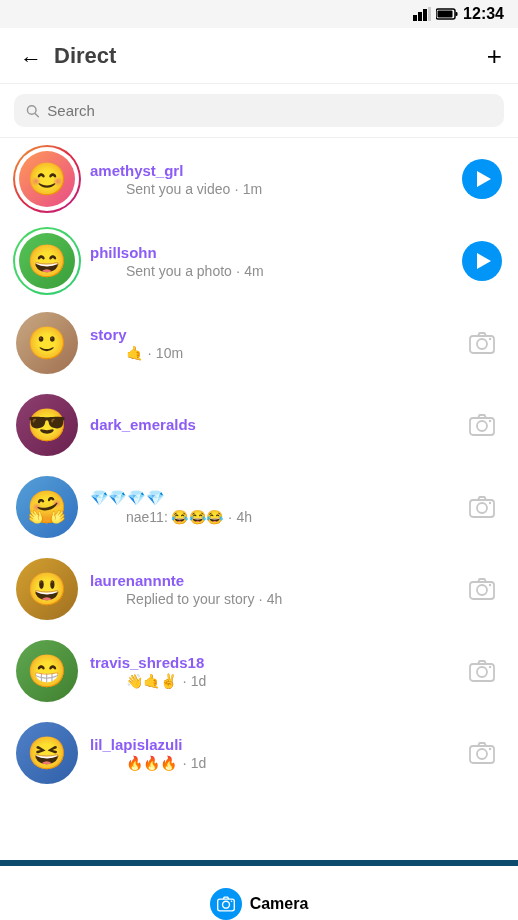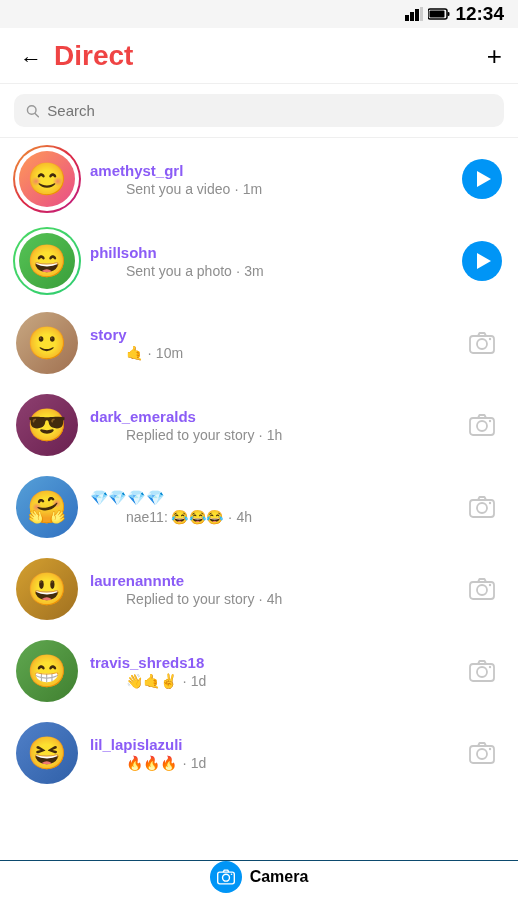--- a/index.html
+++ b/index.html
@@ -21,39 +21,39 @@
       justify-content: flex-end;
       padding-right: 14px;
       gap: 6px;
     }
     .status-bar-icons {
       display: flex;
       align-items: center;
       gap: 5px;
     }
     .status-time {
-      font-size: 19px;
+      font-size: 16px;
       font-weight: 600;
       color: #000;
     }
 
     
     .header {
       background: #fff;
       height: 56px;
       display: flex;
       align-items: center;
       justify-content: space-between;
       padding: 0 16px;
       border-bottom: 1px solid #efefef;
     }
     .header-title {
-      font-size: 28px;
+      font-size: 22px;
       font-weight: 700;
-      color: #ef4444;
+      color: #404040;
     }
     .header-left {
       display: flex;
       align-items: center;
       gap: 8px;
     }
     .back-btn {
       font-size: 22px;
       color: #000;
       cursor: pointer;
@@ -169,23 +169,23 @@
     }
 
     
     .bottom-bar {
       position: fixed;
       bottom: 0;
       left: 0;
       width: 518px;
       height: 60px;
       background: #fff;
-      border-top: 1px solid #0c4a6e;
-      display: flex;
-      align-items: flex-start;
+      border-top: 6px solid #0c4a6e;
+      display: flex;
+      align-items: flex-end;
       justify-content: center;
       gap: 10px;
     }
     .camera-btn {
       display: flex;
       align-items: center;
       gap: 8px;
       cursor: pointer;
     }
     .camera-btn-icon {
@@ -290,21 +290,21 @@
       <div style="position:absolute;top:-3px;left:-3px;right:-3px;bottom:-3px;border-radius:50%;background:linear-gradient(135deg,#4cd964,#2ecc71);padding:2px;">
         <div style="width:100%;height:100%;border-radius:50%;background:#fff;display:flex;align-items:center;justify-content:center;">
           <div class="avatar-circle av2" style="width:56px;height:56px;border-radius:50%;display:flex;align-items:center;justify-content:center;">
             <span class="avatar-face">😄</span>
           </div>
         </div>
       </div>
     </div>
     <div class="message-content">
       <div class="message-username">phillsohn</div>
-      <div class="message-preview">Sent you a photo · 3m</div>
+      <div class="message-preview">Sent you a photo · 4m</div>
     </div>
     <div class="action-icon">
       <div class="play-btn">
           <div class="play-triangle"></div>
         </div>
     </div>
   </div>
 
   <div class="message-item">
     <div class="avatar-wrapper">
@@ -327,21 +327,20 @@
   </div>
 
   <div class="message-item">
     <div class="avatar-wrapper">
       <div class="avatar-circle av4" style="width:62px;height:62px;border-radius:50%;display:flex;align-items:center;justify-content:center;">
         <span class="avatar-face">😎</span>
       </div>
     </div>
     <div class="message-content">
       <div class="message-username">dark_emeralds</div>
-      <div class="message-preview">Replied to your story · 1h</div>
     </div>
     <div class="action-icon">
       <svg width="26" height="22" viewBox="0 0 26 22">
         <rect x="1" y="4" width="24" height="17" rx="3" fill="none" stroke="#c7c7c7" stroke-width="1.8"></rect>
         <circle cx="13" cy="12" r="5" fill="none" stroke="#c7c7c7" stroke-width="1.8"></circle>
         <path d="M9 4 L10.5 1 H15.5 L17 4" fill="none" stroke="#c7c7c7" stroke-width="1.8" stroke-linejoin="round"></path>
         <circle cx="21" cy="7" r="1.2" fill="#c7c7c7"></circle>
       </svg>
     </div>
   </div>

